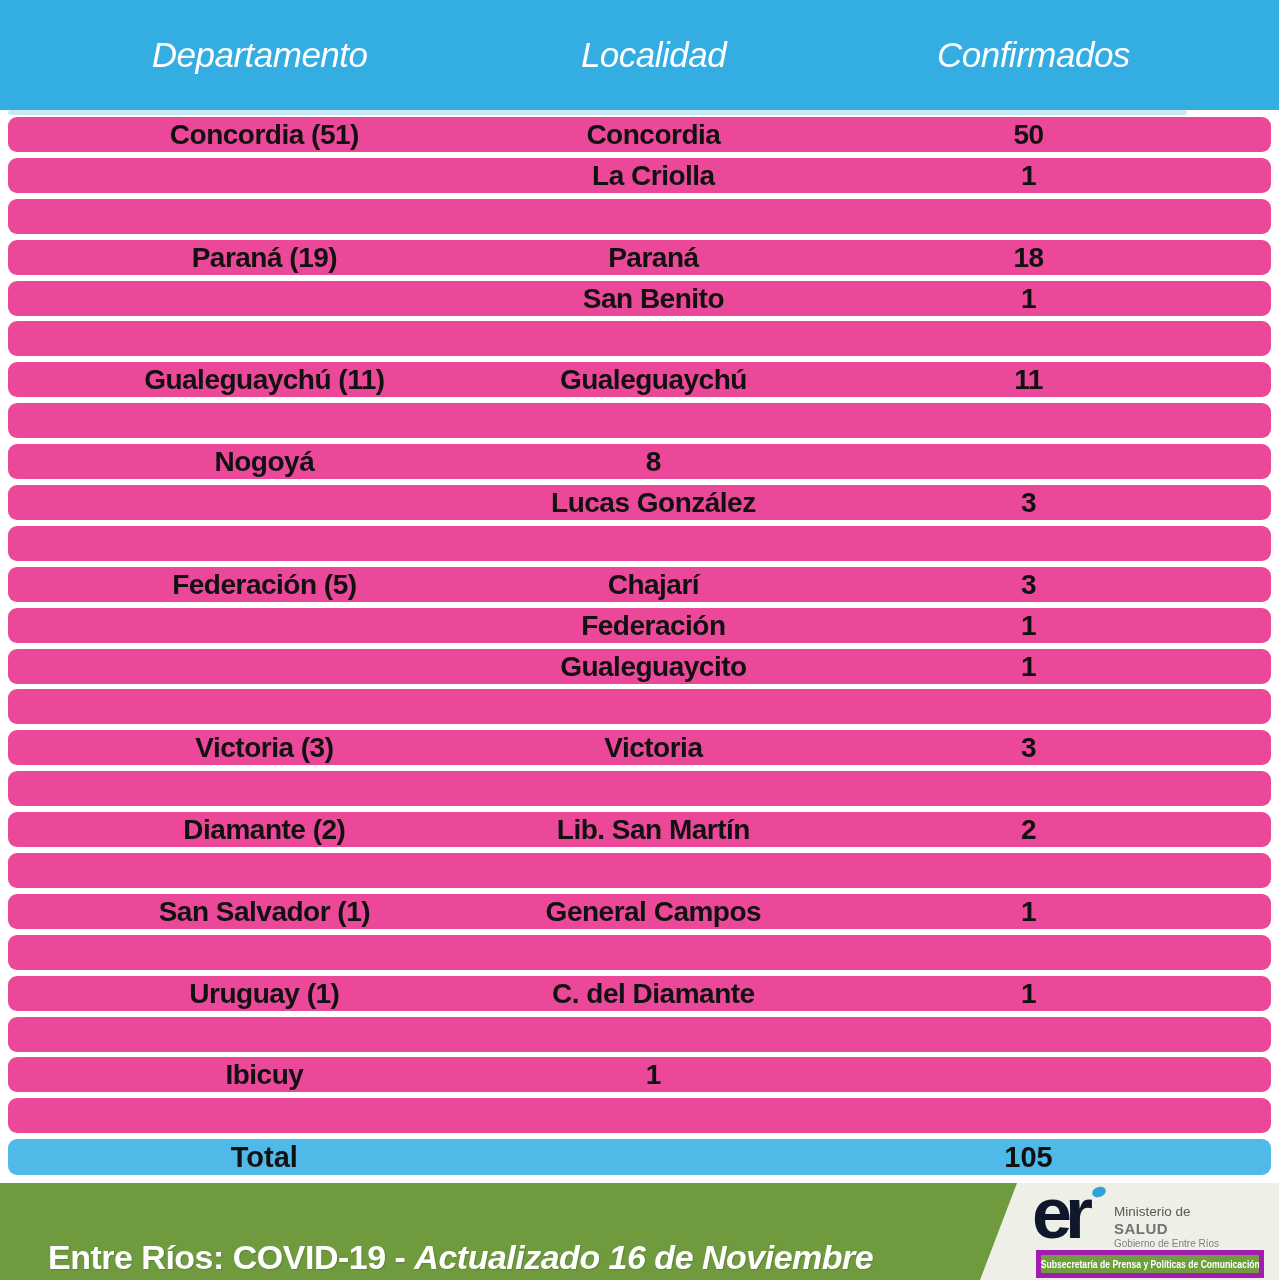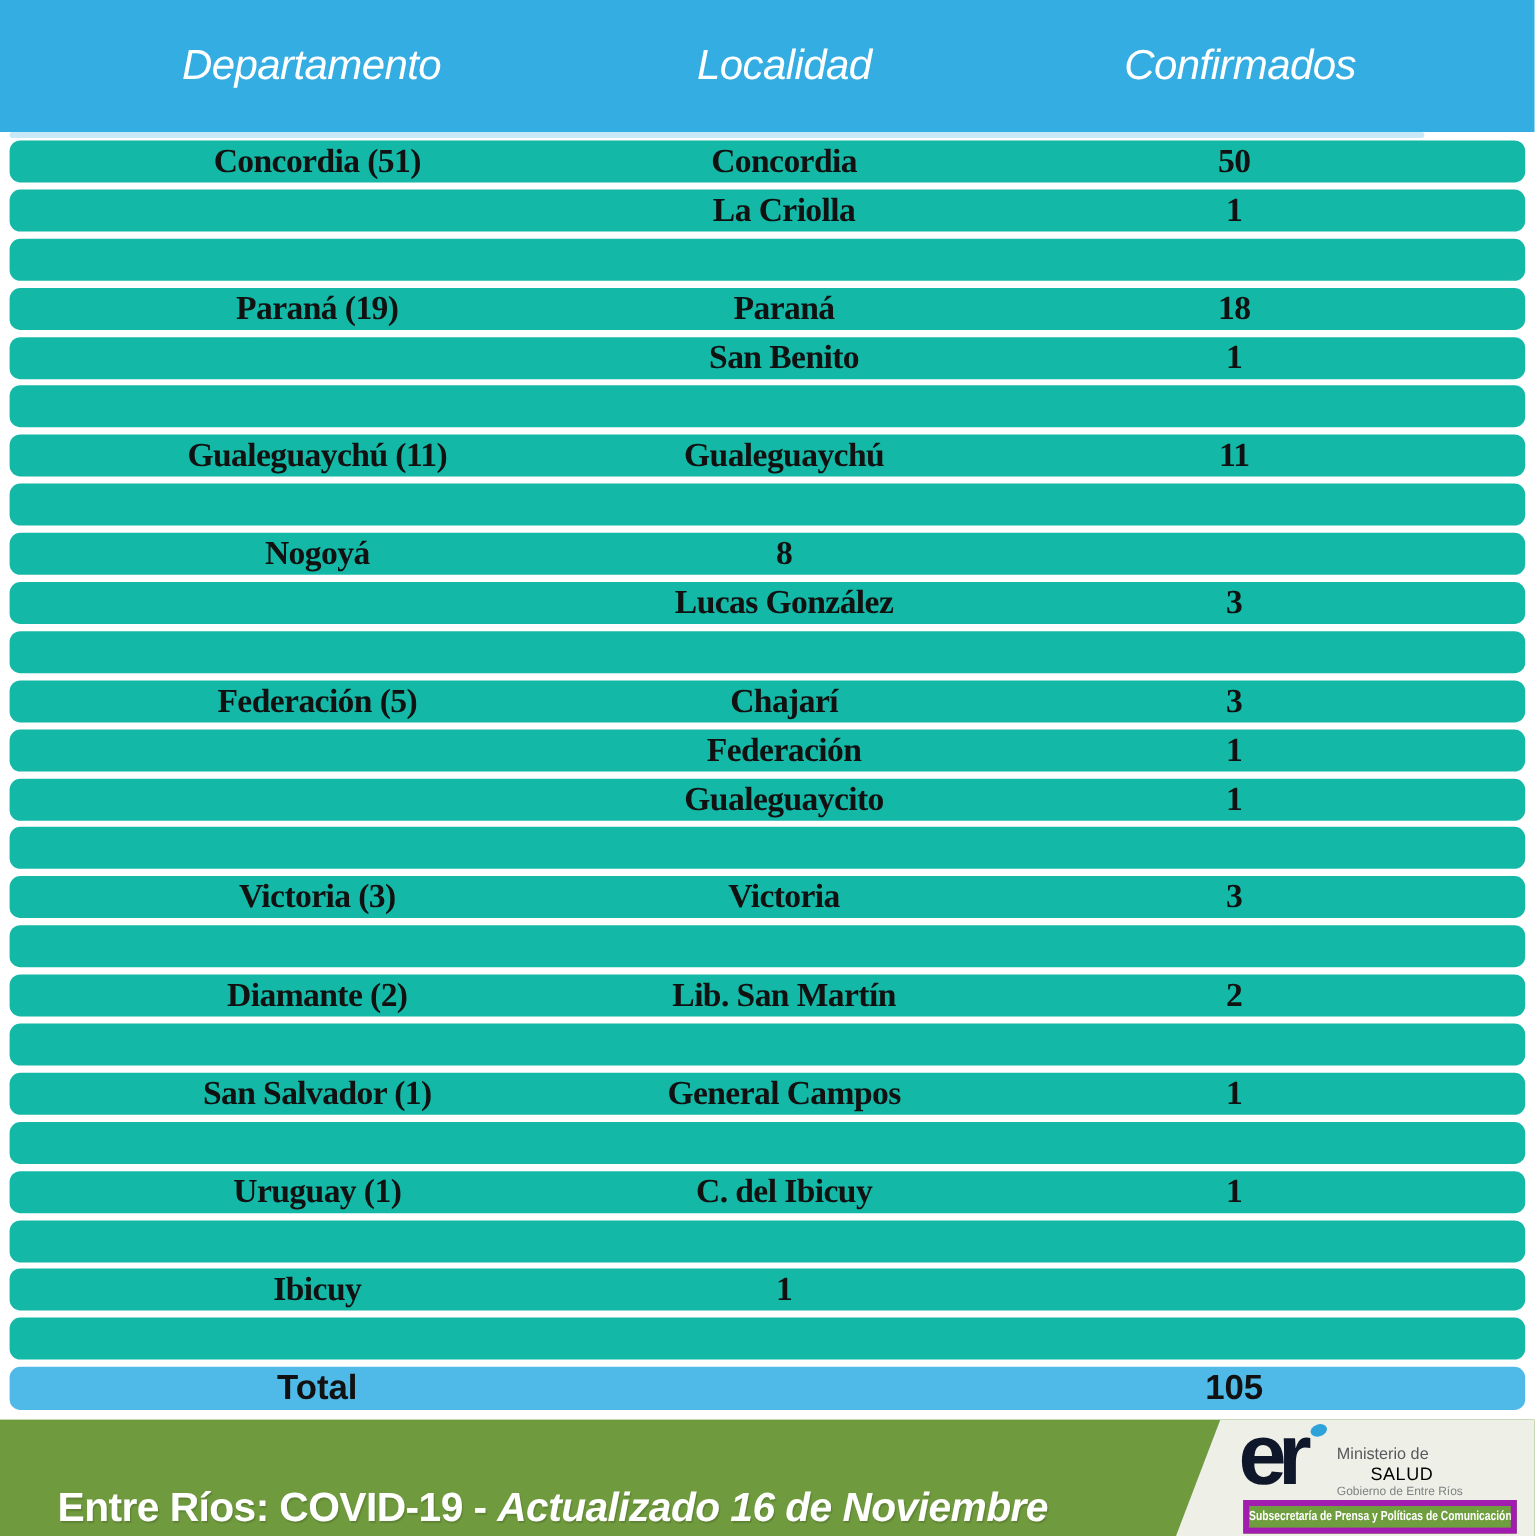--- a/index.html
+++ b/index.html
@@ -31,25 +31,24 @@
     margin:0 92px 0 8px;
     background:#c9e8f8;
     border-radius:3px;
   }
   
   .rows{margin:2px 8px 0 8px;}
   .row{
     height:35px;
     margin-bottom:5.9px;
     border-radius:9px;
-    background:#14b8a6;
+    background:#ec4899;
     display:grid;
     grid-template-columns:40.6% 21% 38.4%;
     align-items:center;
-    font-family:Liberation Serif, serif;
   }
   .row .cell{
     text-align:center;
     color:#111111;
     font-weight:bold;
     font-size:28px;
     letter-spacing:-0.5px;
     white-space:nowrap;
     line-height:35px;
   }
@@ -115,21 +114,21 @@
     border-radius:50%;
     transform:rotate(-18deg);
   }
   .ministry{
     position:absolute;
     left:134px;top:21px;
     line-height:1.18;
     white-space:nowrap;
   }
   .ministry .l1{font-size:13.5px;color:#58595b;}
-  .ministry .l2{font-size:15px;font-weight:normal;color:#000000;letter-spacing:0.5px;margin-left:28px;}
+  .ministry .l2{font-size:15px;font-weight:bold;color:#737373;letter-spacing:0.5px;}
   .ministry .l3{font-size:10px;color:#7e8083;}
   .badge{
     position:absolute;
     left:56px;top:67px;
     width:218px;height:18px;
     background:#6f9e3f;
     border:5px solid #a21caf;
     display:flex;align-items:center;justify-content:center;
     overflow:hidden;
   }
@@ -223,21 +222,21 @@
       </div>
       <div class="row"></div>
       <div class="row">
         <div class="cell">San Salvador (1)</div>
         <div class="cell">General Campos</div>
         <div class="cell">1</div>
       </div>
       <div class="row"></div>
       <div class="row">
         <div class="cell">Uruguay (1)</div>
-        <div class="cell">C. del Ibicuy</div>
+        <div class="cell">C. del Diamante</div>
         <div class="cell">1</div>
       </div>
       <div class="row"></div>
       <div class="row">
         <div class="cell">Ibicuy</div>
         <div class="cell">1</div>
       </div>
       <div class="row"></div>
     </div>
 

